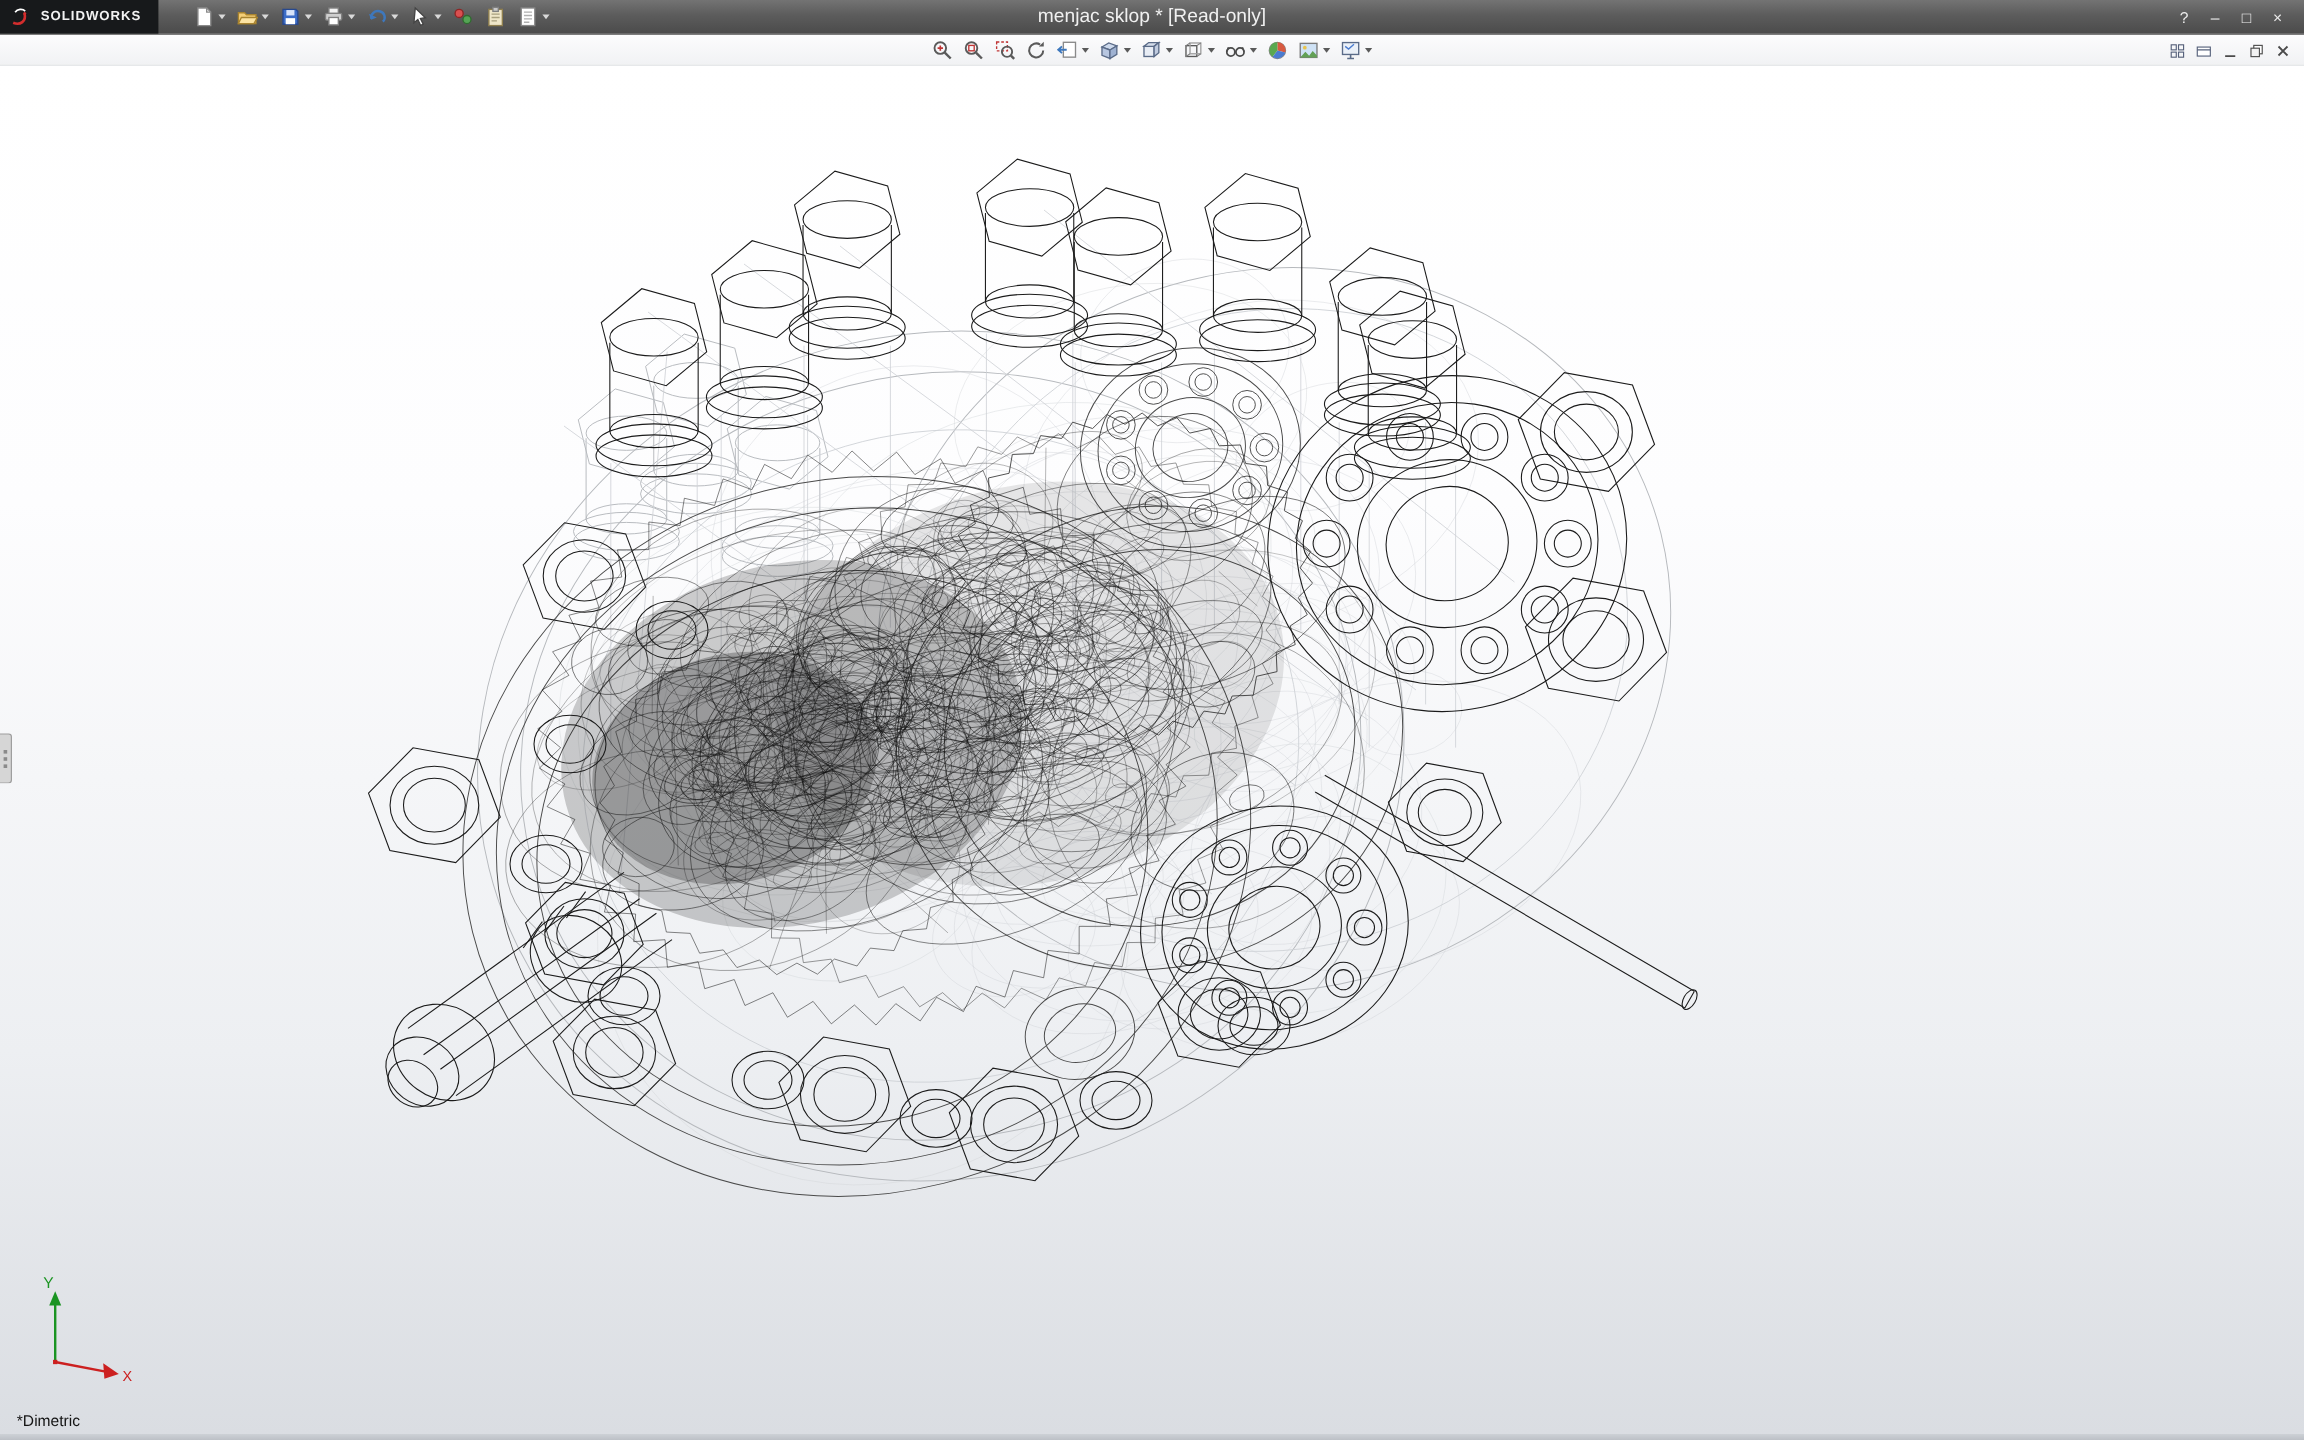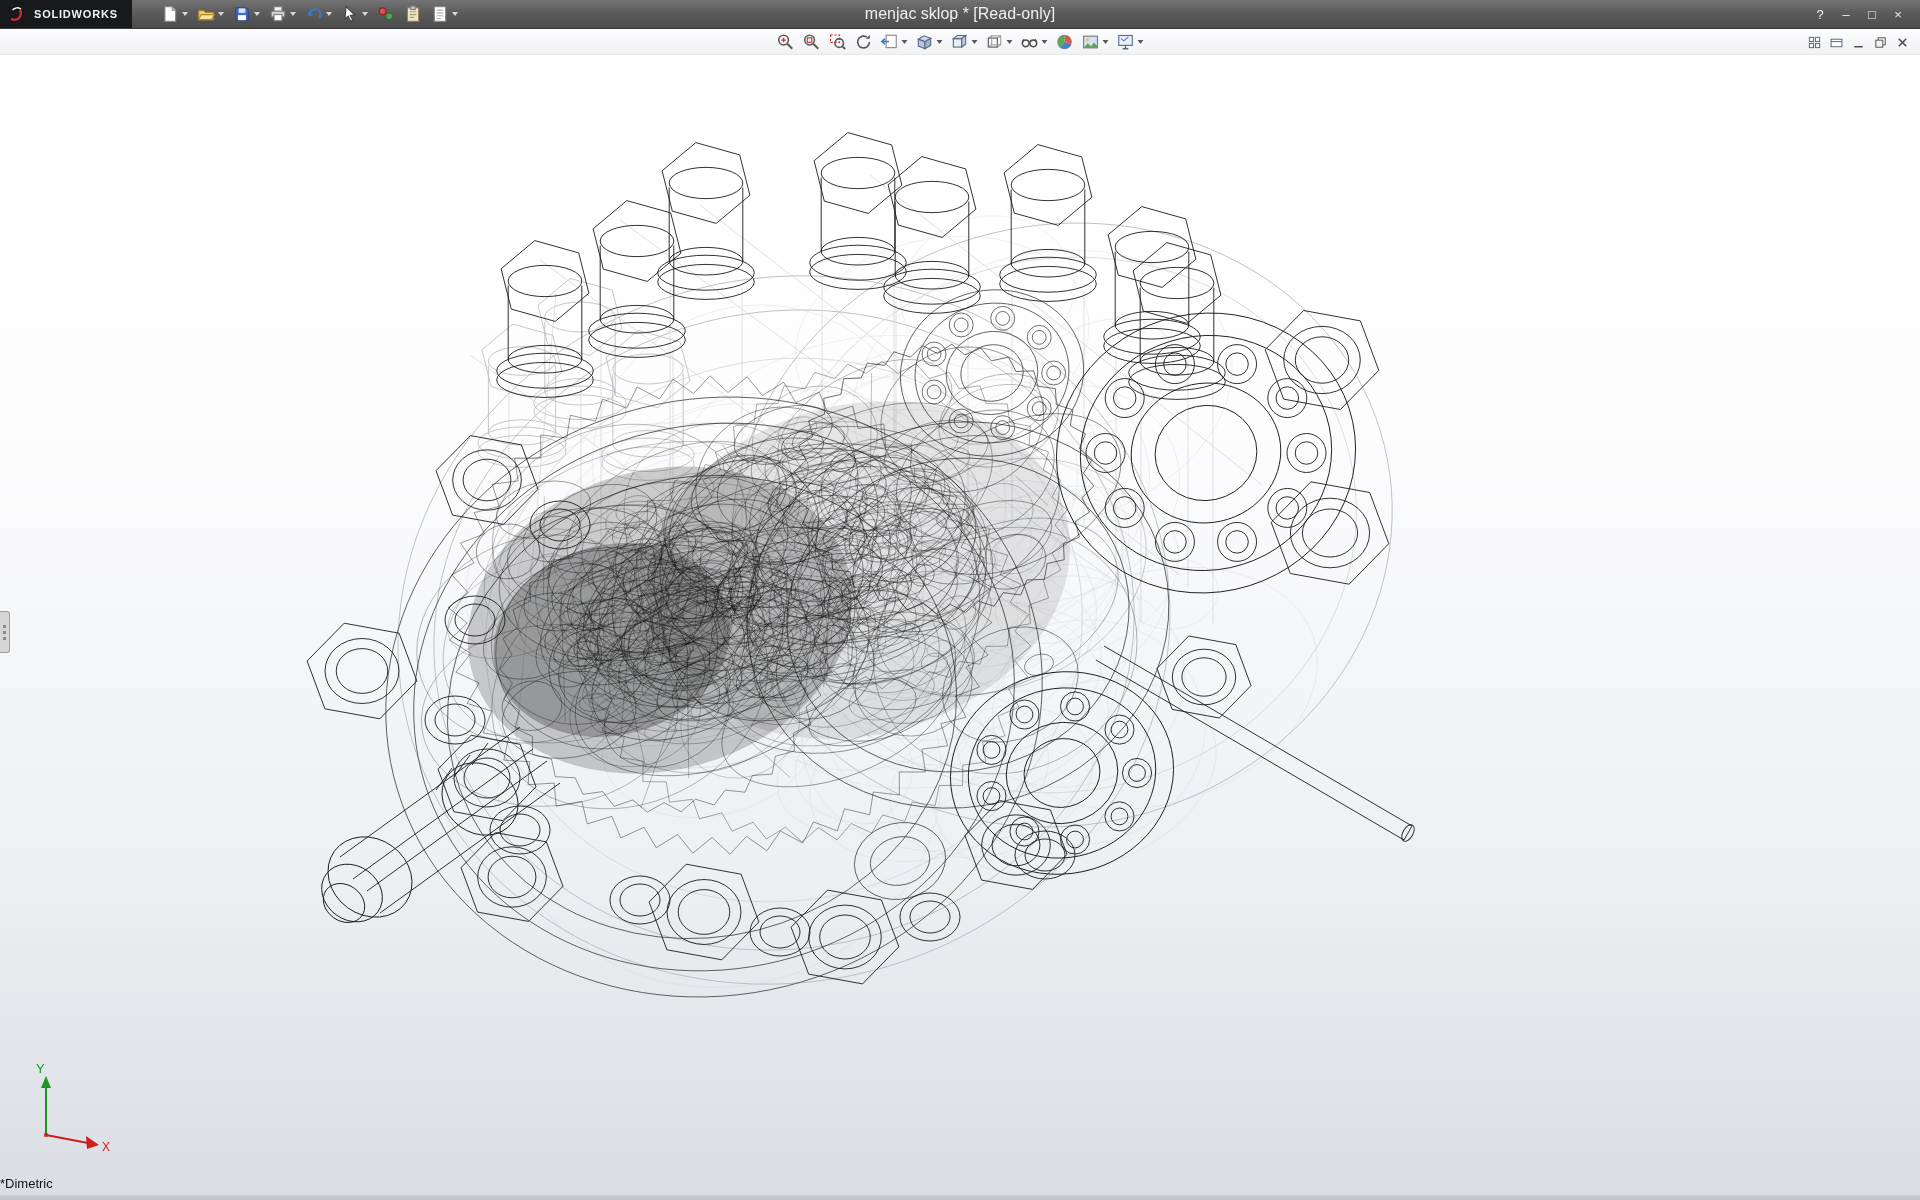--- a/index.html
+++ b/index.html
@@ -44,21 +44,21 @@
   .doc-controls{position:absolute;right:8px;top:0;height:26px;display:flex;align-items:center;gap:3px;}
   .doc-controls .tbtn{height:20px;padding:0 2px;}
 
   
   .viewport{
     position:absolute;top:55px;left:0;right:0;bottom:5px;
     background:linear-gradient(180deg,#ffffff 0%,#fdfdfe 32%,#edeff2 72%,#dadde2 100%);
     overflow:hidden;
   }
   #model-svg{position:absolute;inset:0;width:100%;height:100%;}
-  .view-label{position:absolute;left:0;bottom:4px;font-size:13px;color:#141414;}
+  .view-label{position:absolute;left:14px;bottom:4px;font-size:13px;color:#141414;}
   .edge-tab{
     position:absolute;left:0;top:556px;width:10px;height:42px;
     background:#d6d6d6;border:1px solid #9e9e9e;border-left:none;
     border-radius:0 3px 3px 0;box-sizing:border-box;
     display:flex;flex-direction:column;align-items:center;justify-content:center;gap:3px;
   }
   .edge-tab i{width:3px;height:3px;background:#8a8a8a;display:block;}
   .bottom-edge{position:absolute;left:0;right:0;bottom:0;height:5px;background:linear-gradient(180deg,#cdd1d6,#bcc0c6);}
 </style>
 </head>

